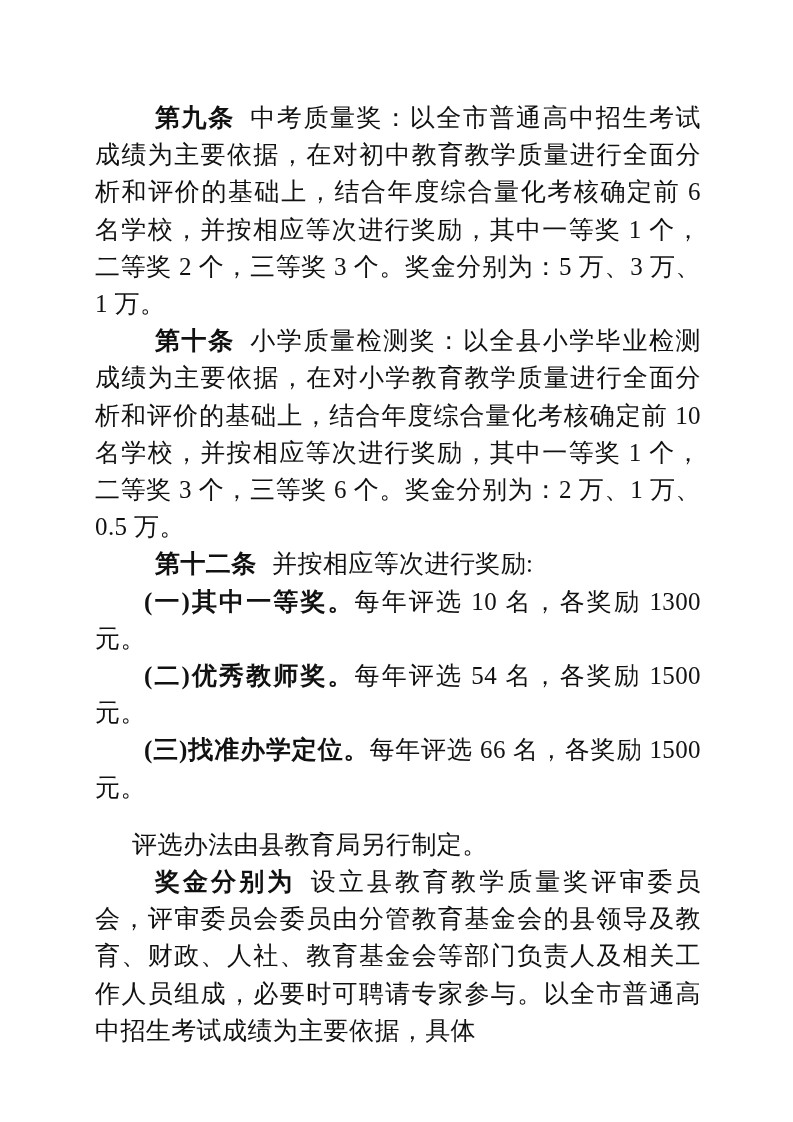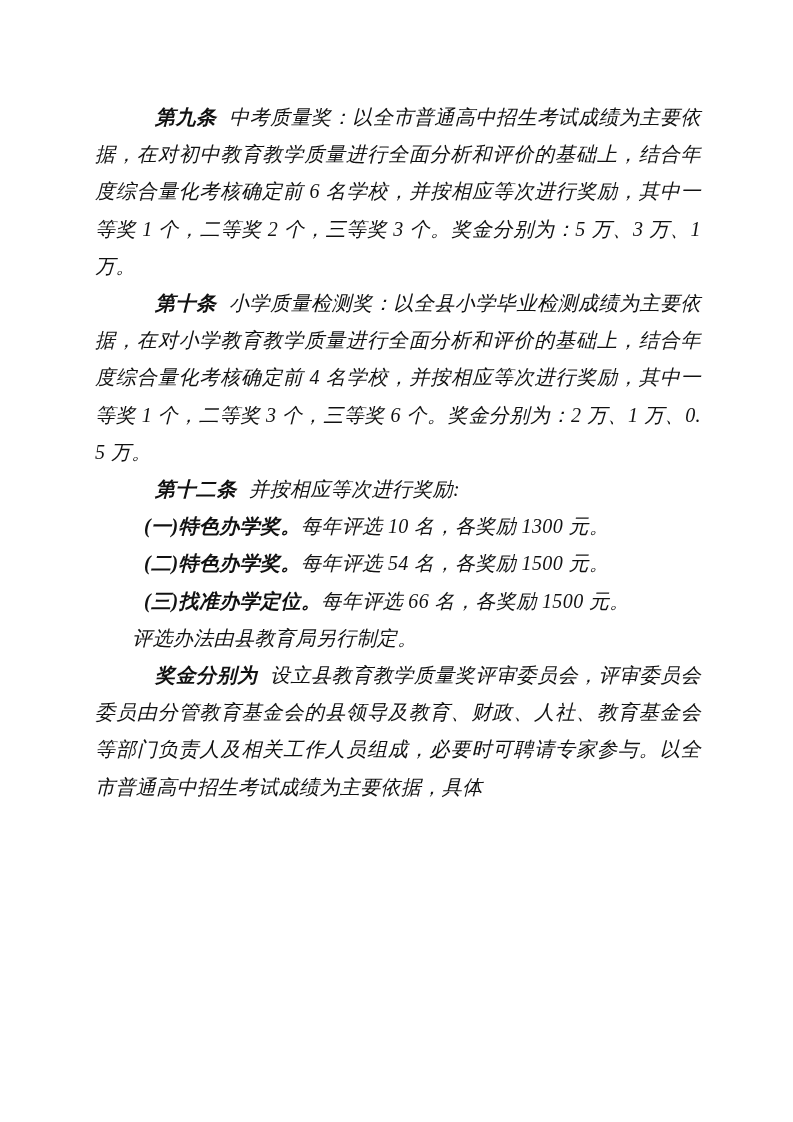--- a/index.html
+++ b/index.html
@@ -18,59 +18,58 @@
   }
   .doc {
     position: absolute;
     left: 95px;
     top: 99px;
     width: 606px;
   }
   .doc p {
     margin: 0;
     padding: 0;
-    font-size: 20px;
+    font-size: 25px;
     line-height: 37.2px;
     letter-spacing: 0.4px;
     text-align: justify;
     word-break: break-all;
-    font-style: italic;
   }
   
   p.art   { text-indent: 60px; }
   
   p.item  { text-indent: 49px; }
   
-  p.plain { text-indent: 37px; }
+  p.plain { text-indent: 37px; margin-top: 20px; }
   .head {
     font-weight: 700;
   }
   p.art .head {
     margin-right: 0.62em;
   }
   p.item .head {
     margin-right: 0;
   }
 </style>
 </head>
 <body>
 
 <div class="page">
   <div class="doc">
 
     <p class="art"><span class="head">第九条</span><span class="body-text">中考质量奖：以全市普通高中招生考试成绩为主要依据，在对初中教育教学质量进行全面分析和评价的基础上，结合年度综合量化考核确定前 6 名学校，并按相应等次进行奖励，其中一等奖 1 个，二等奖 2 个，三等奖 3 个。奖金分别为：5 万、3 万、1 万。</span></p>
 
-    <p class="art"><span class="head">第十条</span><span class="body-text">小学质量检测奖：以全县小学毕业检测成绩为主要依据，在对小学教育教学质量进行全面分析和评价的基础上，结合年度综合量化考核确定前 4 名学校，并按相应等次进行奖励，其中一等奖 1 个，二等奖 3 个，三等奖 6 个。奖金分别为：2 万、1 万、0.5 万。</span></p>
+    <p class="art"><span class="head">第十条</span><span class="body-text">小学质量检测奖：以全县小学毕业检测成绩为主要依据，在对小学教育教学质量进行全面分析和评价的基础上，结合年度综合量化考核确定前 10 名学校，并按相应等次进行奖励，其中一等奖 1 个，二等奖 3 个，三等奖 6 个。奖金分别为：2 万、1 万、0.5 万。</span></p>
 
 
     <p class="art"><span class="head">第十二条</span><span class="body-text">并按相应等次进行奖励:</span></p>
 
-    <p class="item"><span class="head">(一)特色办学奖。</span><span class="body-text">每年评选 10 名，各奖励 1300 元。</span></p>
+    <p class="item"><span class="head">(一)其中一等奖。</span><span class="body-text">每年评选 10 名，各奖励 1300 元。</span></p>
 
-    <p class="item"><span class="head">(二)特色办学奖。</span><span class="body-text">每年评选 54 名，各奖励 1500 元。</span></p>
+    <p class="item"><span class="head">(二)优秀教师奖。</span><span class="body-text">每年评选 54 名，各奖励 1500 元。</span></p>
 
     <p class="item"><span class="head">(三)找准办学定位。</span><span class="body-text">每年评选 66 名，各奖励 1500 元。</span></p>
 
     <p class="plain"><span class="body-text">评选办法由县教育局另行制定。</span></p>
 
     <p class="art"><span class="head">奖金分别为</span><span class="body-text">设立县教育教学质量奖评审委员会，评审委员会委员由分管教育基金会的县领导及教育、财政、人社、教育基金会等部门负责人及相关工作人员组成，必要时可聘请专家参与。以全市普通高中招生考试成绩为主要依据，具体</span></p>
 
   </div>
 </div>
 

